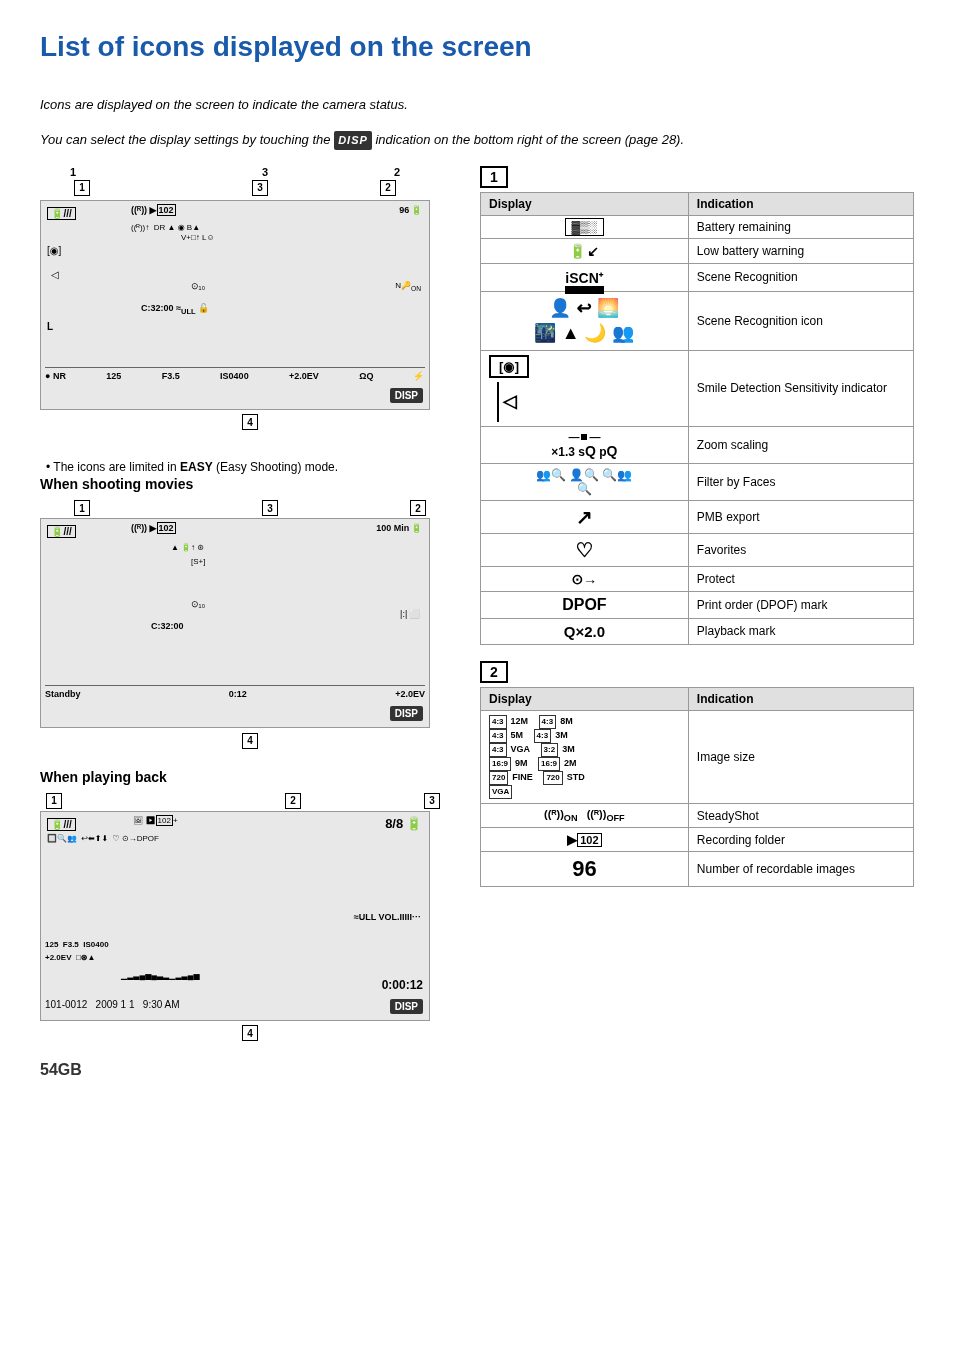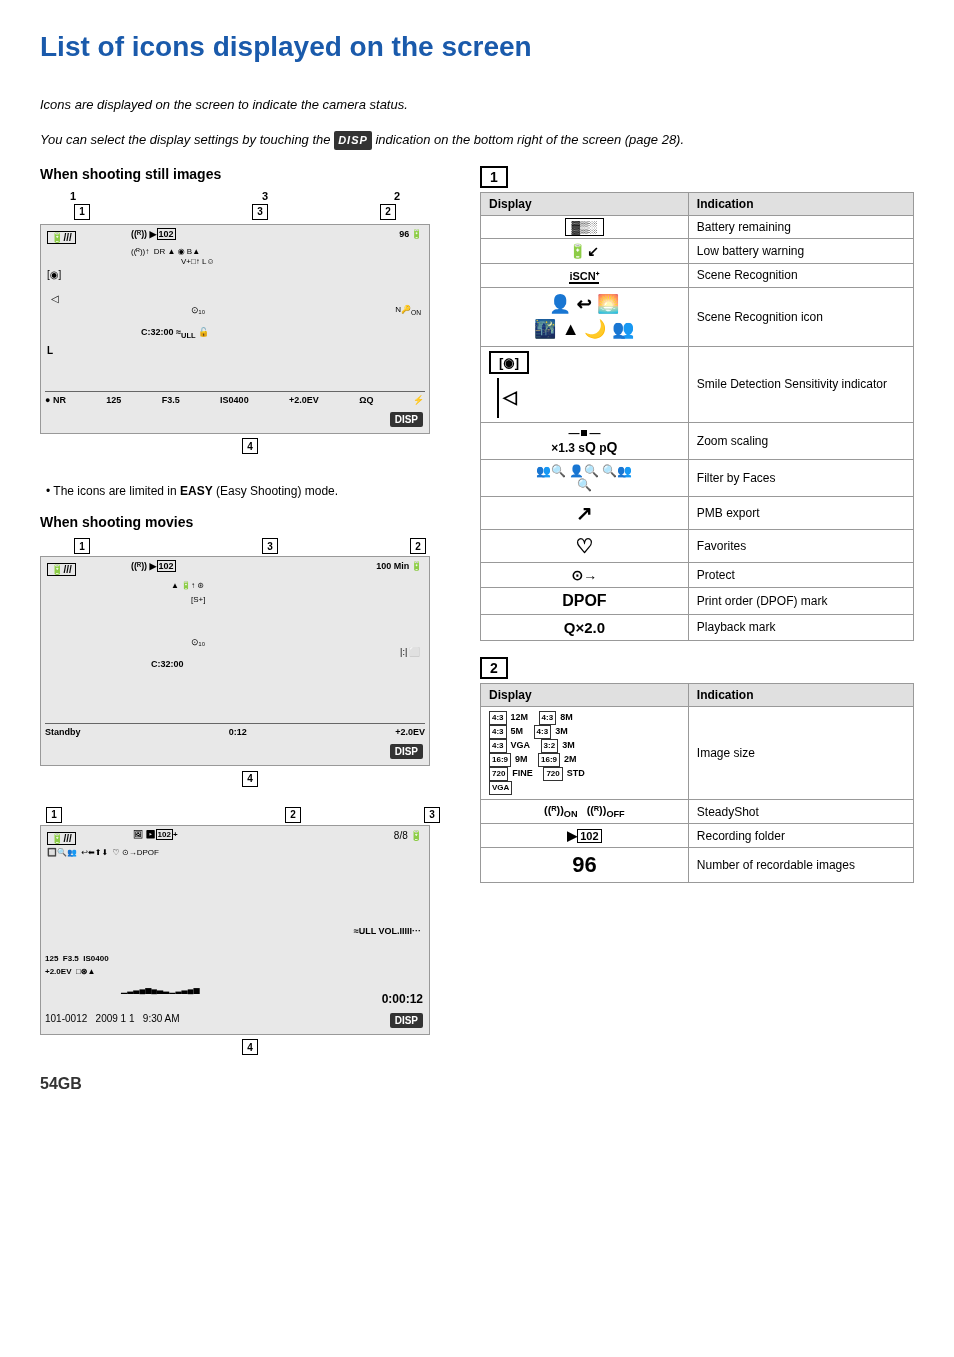--- a/index.html
+++ b/index.html
@@ -71,21 +71,21 @@
       bottom: 6px;
       background: #333;
       color: #fff;
       font-size: 10px;
       font-weight: bold;
       padding: 2px 5px;
       border-radius: 2px;
     }
     .note-text {
       font-size: 12px;
-      margin: 6px 0 16px 6px;
+      margin: 6px 0 2px 6px;
     }
     .bold-text { font-weight: bold; }
 
     
     .info-table {
       width: 100%;
       border-collapse: collapse;
       margin-bottom: 12px;
       font-size: 12px;
     }
@@ -142,21 +142,20 @@
 <p class="intro-text">
   <span>You can select the display settings by touching the</span>
   <span class="disp-badge">DISP</span>
   <span>indication on the bottom right of the screen (page 28).</span>
 </p>
 
 <div class="main-layout">
 
   <div class="left-col">
 
-    <div class="section-title">When shooting still images</div>
 
     <div style="position:relative; margin-bottom: 30px;">
 
       <div style="position:relative; width:390px; margin-bottom: 4px;">
         <div style="display:flex; justify-content: space-between; padding: 0 30px; margin-bottom:2px; font-size:11px; font-weight:bold;">
           <span>1</span>
           <span style="margin-left:60px;">3</span>
           <span>2</span>
         </div>
         <div style="display:flex; justify-content: space-between; padding: 0 34px; margin-bottom:2px;">
@@ -237,33 +236,34 @@
             <span>+2.0EV</span>
           </div>
           <div class="disp-btn">DISP</div>
         </div>
       </div>
       <div style="text-align:center; margin-top:2px;">
         <span style="border:1px solid #000; width:16px; height:16px; display:inline-flex; align-items:center; justify-content:center; font-size:10px; font-weight:bold;">4</span>
       </div>
     </div>
 
+    <div class="section-title">When playing back</div>
 
     <div style="position:relative; margin-bottom: 20px;">
       <div style="display:flex; justify-content: space-between; padding: 0 20px 0 6px; margin-bottom:2px;">
         <span style="border:1px solid #000; width:16px; height:16px; display:inline-flex; align-items:center; justify-content:center; font-size:10px; font-weight:bold;">1</span>
         <span style="border:1px solid #000; width:16px; height:16px; display:inline-flex; align-items:center; justify-content:center; font-size:10px; font-weight:bold; margin-left:100px;">2</span>
         <span style="border:1px solid #000; width:16px; height:16px; display:inline-flex; align-items:center; justify-content:center; font-size:10px; font-weight:bold;">3</span>
       </div>
 
       <div class="camera-screen">
         <div class="inner">
           <div style="position:absolute; top:6px; left:6px; font-size:10px; font-weight:bold; border:1px solid #000; padding:0 3px;">🔋///</div>
-          <div style="position:absolute; top:4px; left:80px; font-size:8px; font-weight:bold;padding-left:12px;">🖼 ▶<span style="border:1px solid;padding:0 1px;">102</span>+</div>
-          <div style="position:absolute; top:4px; right:6px; font-size:10px; font-weight:normal;">8/8 🔋</div>
+          <div style="position:absolute; top:4px; left:80px; font-size:8px; font-weight:normal;padding-left:12px;">🖼 ▶<span style="border:1px solid;padding:0 1px;">102</span>+</div>
+          <div style="position:absolute; top:4px; right:6px; font-size:13px; font-weight:bold;">8/8 🔋</div>
           <div style="position:absolute; top:22px; left:6px; font-size:8px;">🔲🔍👥&nbsp; ↩⬅⬆⬇ &nbsp;♡ ⊙→DPOF</div>
           <div style="position:absolute; top:100px; right:8px; font-size:9px; font-weight:bold;">≈ULL VOL.IIIII···</div>
           <div style="position:absolute; bottom:55px; left:4px; font-size:8px; font-weight:bold; line-height:1.6;">
             125&nbsp; F3.5&nbsp; IS0400<br>
             +2.0EV &nbsp;□⊛▲
           </div>
           <div style="position:absolute; bottom:40px; left:80px; right:60px; font-size:8px;">▁▂▃▄▅▄▃▂▁▂▃▄▅</div>
           <div style="position:absolute; bottom:28px; right:6px; font-size:12px; font-weight:bold;">0:00:12</div>
           <div style="position:absolute; bottom:10px; left:4px; font-size:10px;">101-0012&nbsp;&nbsp; 2009 1 1&nbsp;&nbsp; 9:30 AM</div>
           <div class="disp-btn">DISP</div>
@@ -300,21 +300,21 @@
 
           <tr>
             <td>
               <span style="font-size:14px;">🔋↙</span>
             </td>
             <td>Low battery warning</td>
           </tr>
 
           <tr>
             <td>
-              <span style="font-size:11px; font-weight:bold; border-bottom:2px solid #000000;">iSCN⁺</span>
+              <span style="font-size:14px; font-weight:bold; border-bottom:8px solid #000000;">iSCN⁺</span>
             </td>
             <td>Scene Recognition</td>
           </tr>
 
           <tr>
             <td>
               <div style="font-size:18px; line-height:1.4; text-align:center;">
                 👤 ↩ 🌅<br>
                 🌃 ▲ 🌙 👥
               </div>

